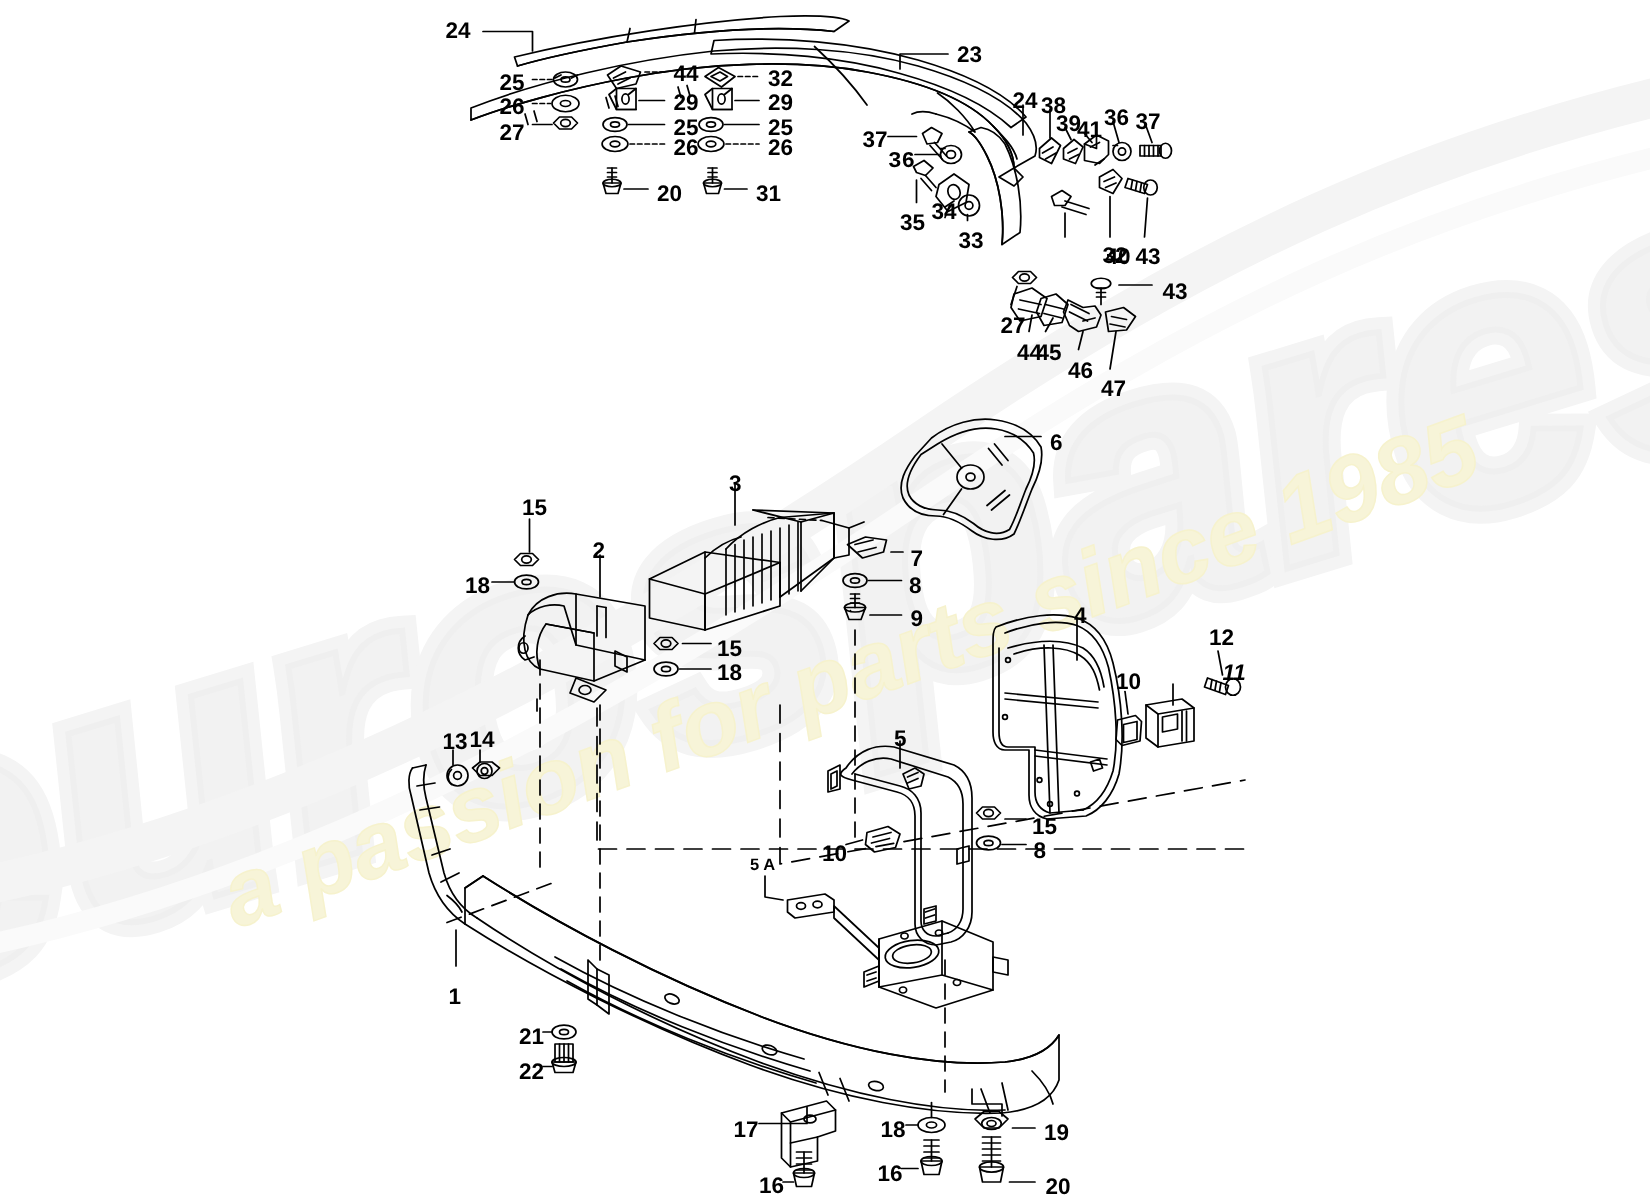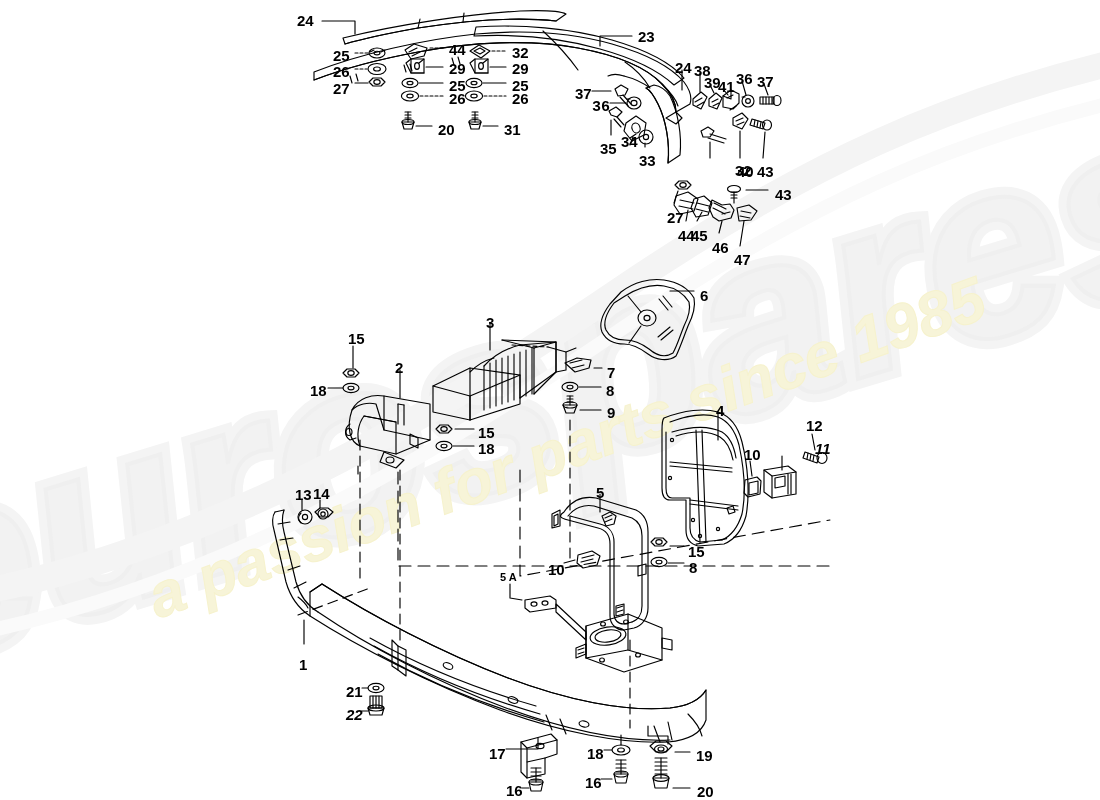--- a/index.html
+++ b/index.html
@@ -713,21 +713,21 @@
       <div class="lbl" style="left: 815px; top: 441px; font-style: italic;">11</div>
       <div class="lbl" style="left: 295px; top: 487px;">13</div>
       <div class="lbl" style="left: 313px; top: 486px;">14</div>
       <div class="lbl" style="left: 596px; top: 485px;">5</div>
       <div class="lbl" style="left: 688px; top: 544px;">15</div>
       <div class="lbl" style="left: 689px; top: 560px;">8</div>
       <div class="lbl" style="left: 548px; top: 562px;">10</div>
       <div class="lbl sm" style="left: 500px; top: 570px;">5 A</div>
       <div class="lbl" style="left: 299px; top: 657px;">1</div>
       <div class="lbl" style="left: 346px; top: 684px;">21</div>
-      <div class="lbl" style="left: 346px; top: 707px; font-style: italic;">22</div>
+      <div class="lbl" style="left: 346px; top: 707px;">22</div>
       <div class="lbl" style="left: 489px; top: 746px;">17</div>
       <div class="lbl" style="left: 587px; top: 746px;">18</div>
       <div class="lbl" style="left: 696px; top: 748px;">19</div>
       <div class="lbl" style="left: 506px; top: 783px;">16</div>
       <div class="lbl" style="left: 585px; top: 775px;">16</div>
       <div class="lbl" style="left: 697px; top: 784px;">20</div>
     </div>
 
 </div>
 

